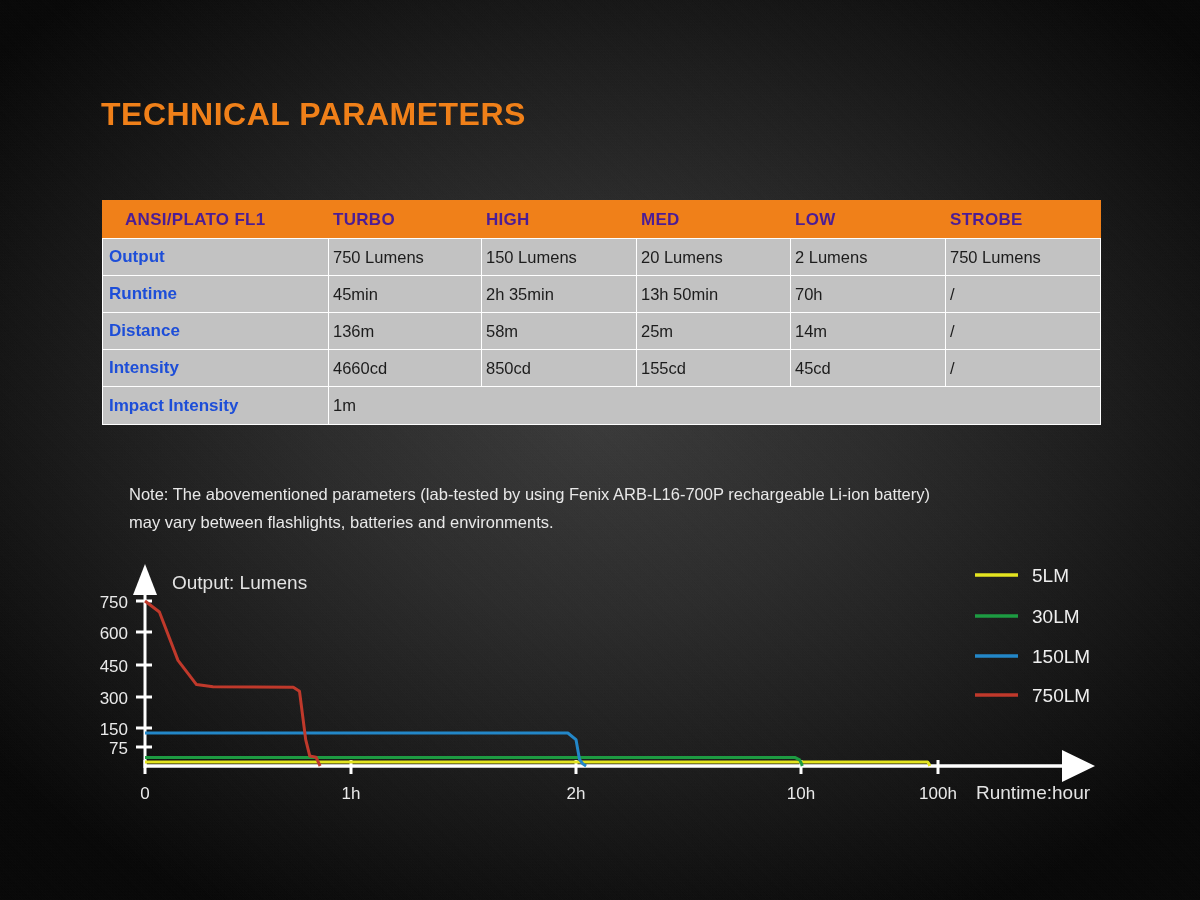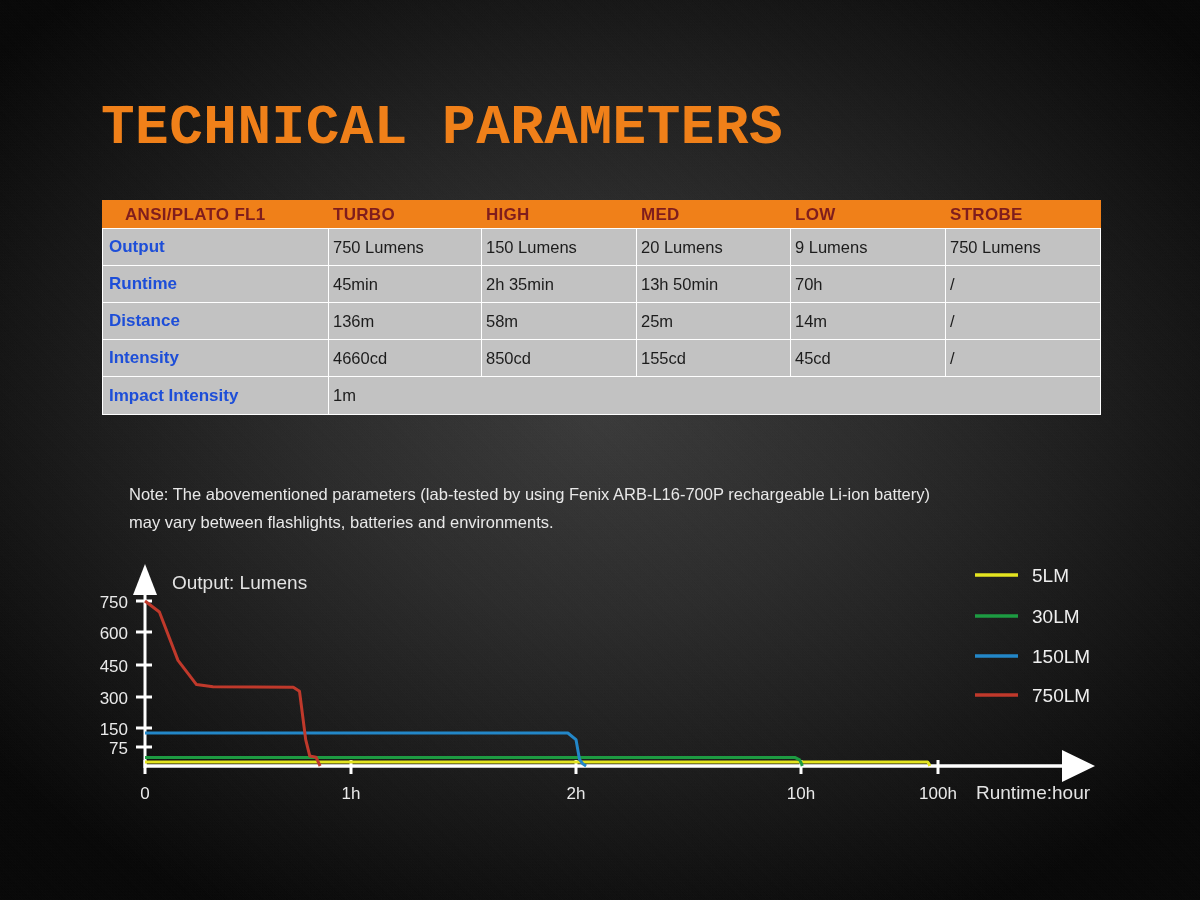--- a/index.html
+++ b/index.html
@@ -31,25 +31,25 @@
       repeating-linear-gradient(0deg, rgba(255,255,255,.022) 0px, rgba(0,0,0,.022) 1px, rgba(255,255,255,.013) 2px, rgba(0,0,0,.018) 3px),
       repeating-linear-gradient(90deg, rgba(255,255,255,.02) 0px, rgba(0,0,0,.02) 1px, rgba(255,255,255,.012) 2px, rgba(0,0,0,.016) 3px),
       repeating-linear-gradient(45deg, rgba(255,255,255,.014) 0px, rgba(0,0,0,.014) 2px);
   }
 
   
   #title {
     position: absolute;
     left: 101px;
     top: 96px;
-    font-size: 56px;
+    font-size: 32px;
     font-weight: bold;
     letter-spacing: .5px;
     color: #f08019;
-    font-family: Liberation Mono, monospace;
+    font-family: Liberation Sans, sans-serif;
     white-space: nowrap;
   }
 
   
   #spec-table {
     position: absolute;
     left: 102px;
     top: 200px;
     width: 998px;
     border-collapse: collapse;
@@ -60,25 +60,25 @@
     text-align: left;
     font-size: 16.5px;
     color: #1c1c1c;
     background: #c2c2c2;
     height: 37px;
     padding: 0 4px;
     white-space: nowrap;
   }
   #spec-table thead th {
     background: #f08019;
-    color: #7f1d1d;
+    color: #4c1d95;
     font-weight: bold;
     font-size: 17px;
     letter-spacing: .3px;
-    height: 28px;
+    height: 38px;
     border-color: #f08019;
     border-bottom-color: #ffffff;
   }
   #spec-table thead th.first {
     text-align: left;
     padding-left: 22px;
   }
   #spec-table td.rowhead {
     text-align: left;
     padding-left: 6px;
@@ -145,21 +145,21 @@
         <th style="width:155px">LOW</th>
         <th style="width:155px">STROBE</th>
       </tr>
     </thead>
     <tbody>
       <tr>
         <td class="rowhead">Output</td>
         <td>750 Lumens</td>
         <td>150 Lumens</td>
         <td>20 Lumens</td>
-        <td>9 Lumens</td>
+        <td>2 Lumens</td>
         <td>750 Lumens</td>
       </tr>
       <tr>
         <td class="rowhead">Runtime</td>
         <td>45min</td>
         <td>2h 35min</td>
         <td>13h 50min</td>
         <td>70h</td>
         <td>/</td>
       </tr>

